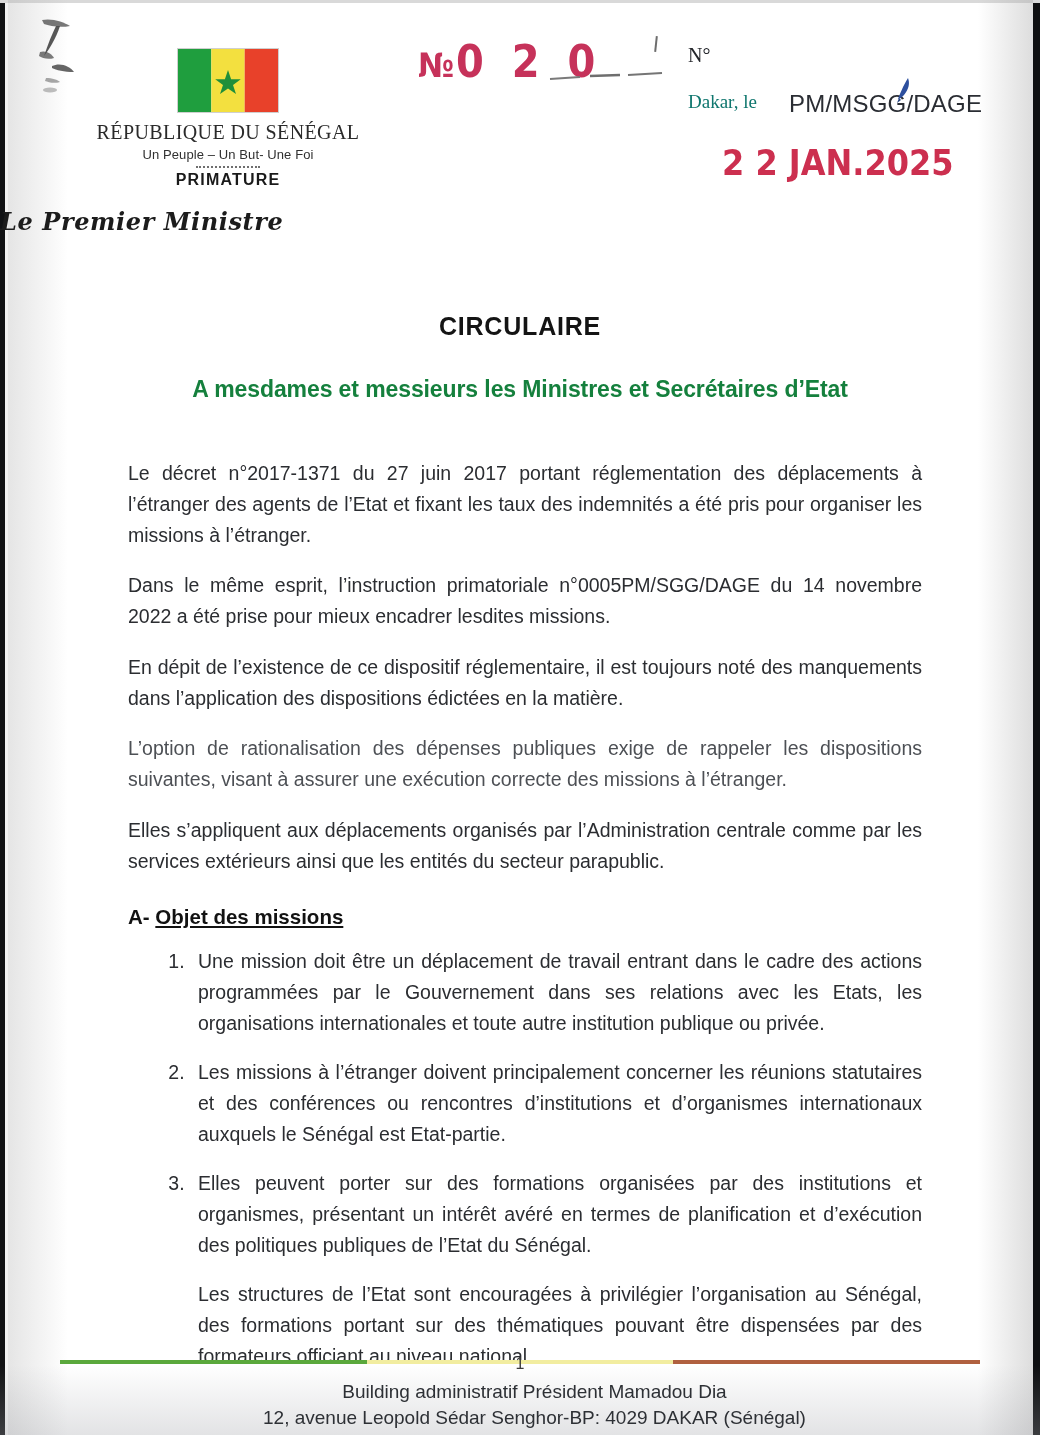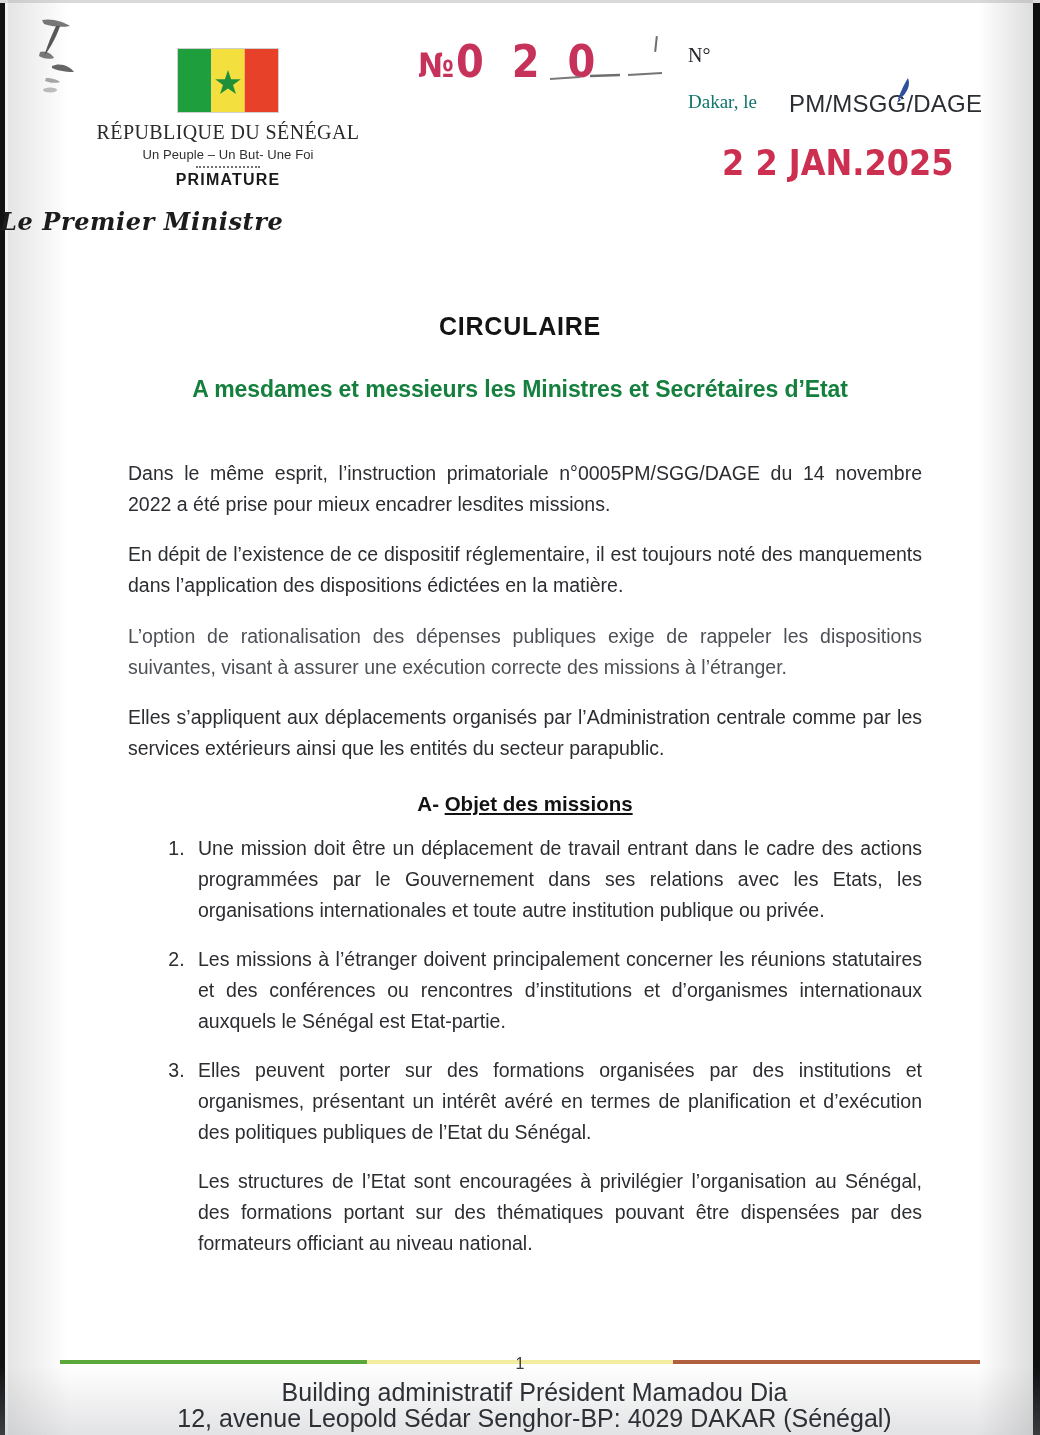--- a/index.html
+++ b/index.html
@@ -209,21 +209,21 @@
     font-weight: bold;
     text-decoration: underline;
     color: #141414;
   }
   .para {
     text-align: justify;
     margin-bottom: 18px;
   }
   .faded { color: #4d5055; }
   .section-head {
-    text-align: center;
+    text-align: left;
     font-weight: bold;
     font-size: 20.5px;
     color: #121212;
     margin: 24px 0 14px 0;
   }
   .section-head u { text-decoration: underline; }
 
   ol.items {
     margin: 0;
     padding-left: 62px;
@@ -254,21 +254,21 @@
     position: absolute;
     left: 0; right: 0; top: 1355px;
     text-align: center;
     font-size: 16px;
     color: #3a3a3a;
   }
   .footer-lines {
     position: absolute;
     left: 0; right: 0; top: 1379px;
     text-align: center;
-    font-size: 25px;
+    font-size: 19px;
     line-height: 26px;
     color: #2d3035;
     padding-left: 29px;
   }
 </style>
 </head>
 <body>
 
 <div id="page">
 
@@ -323,20 +323,21 @@
   <div class="date-stamp">2 2 JAN.2025</div>
 
   <div class="premier-ministre">Le Premier Ministre</div>
 
   <div class="circulaire">CIRCULAIRE</div>
   <div class="addressee">A mesdames et messieurs les Ministres et Secrétaires d’Etat</div>
 
   <div class="body">
 
 
+    <p class="para">Le décret n°2017-1371 du 27 juin 2017 portant réglementation des déplacements à l’étranger des agents de l’Etat et fixant les taux des indemnités a été pris pour organiser les missions à l’étranger.</p>
     <p class="para">Dans le même esprit, l’instruction primatoriale n°0005PM/SGG/DAGE du 14 novembre 2022 a été prise pour mieux encadrer lesdites missions.</p>
     <p class="para">En dépit de l’existence de ce dispositif réglementaire, il est toujours noté des manquements dans l’application des dispositions édictées en la matière.</p>
     <p class="para faded">L’option de rationalisation des dépenses publiques exige de rappeler les dispositions suivantes, visant à assurer une exécution correcte des missions à l’étranger.</p>
     <p class="para">Elles s’appliquent aux déplacements organisés par l’Administration centrale comme par les services extérieurs ainsi que les entités du secteur parapublic.</p>
 
     <div class="section-head">
       <span>A- </span><u>Objet des missions</u>
     </div>
 
     <ol class="items">

